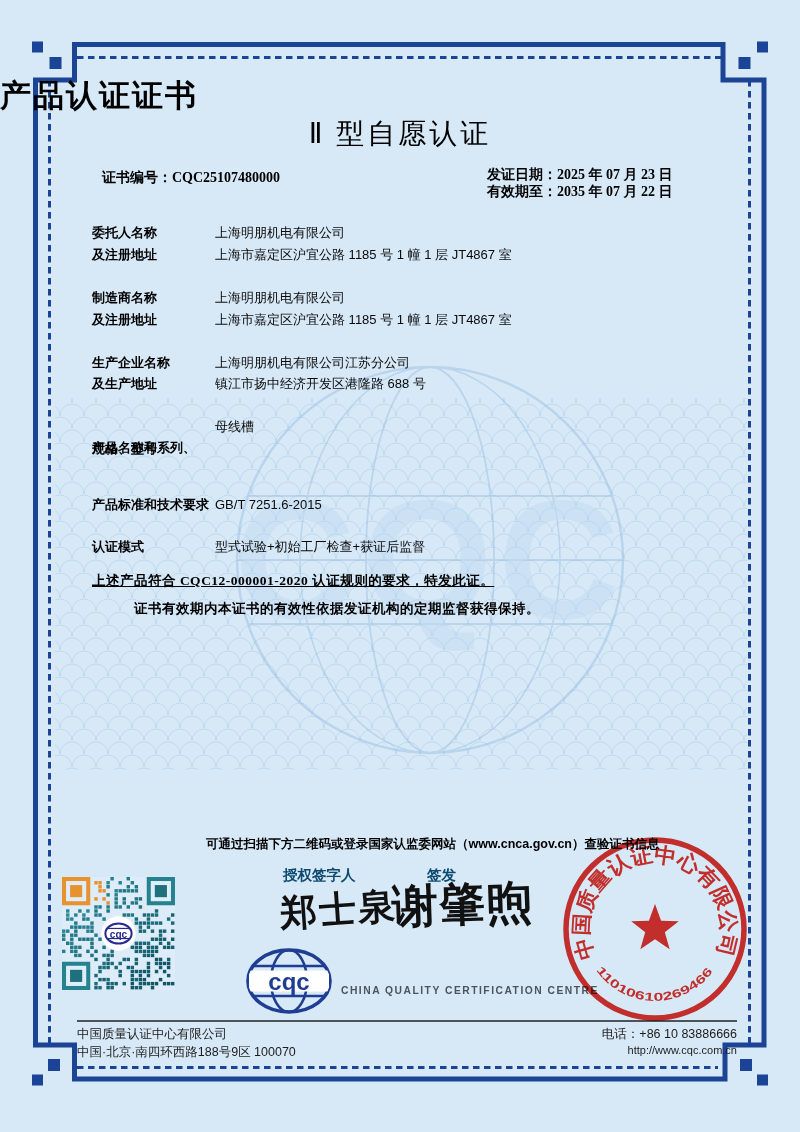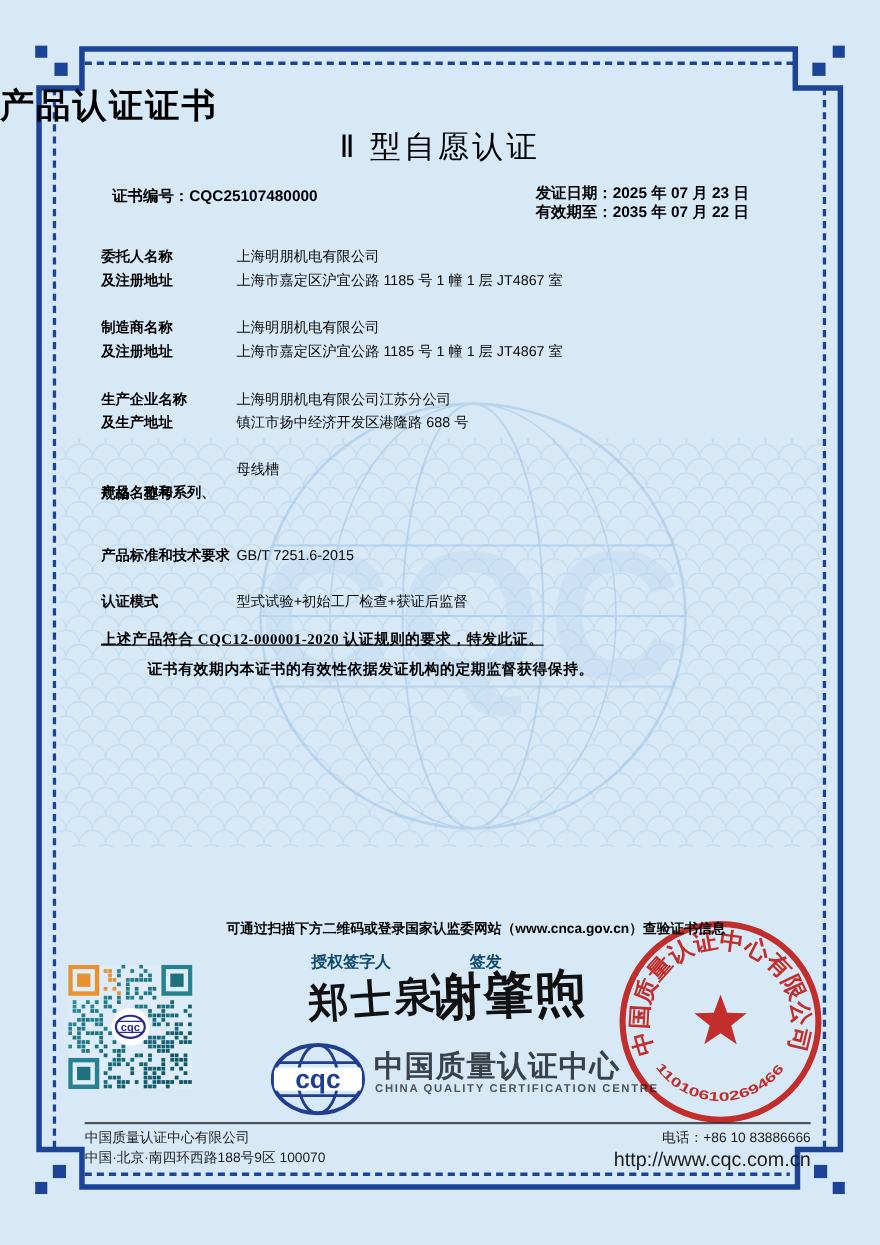--- a/index.html
+++ b/index.html
@@ -4,21 +4,21 @@
 <title>产品认证证书</title>
 <style>
   html,body{margin:0;padding:0;background:#d7e9f7;}
   .page{position:relative;width:800px;height:1132px;background:#d7e9f7;overflow:hidden;
         font-family:"Liberation Sans","DejaVu Sans",sans-serif;color:#0d0d0d;}
   .abs{position:absolute;line-height:1;white-space:nowrap;}
   svg{display:block;}
   
   .title{left:0;right:0;top:80px;text-align:left;font-size:31px;font-weight:800;letter-spacing:2px;color:#000;}
   .subtitle{left:0;right:0;top:120px;text-align:center;font-size:28px;font-weight:500;letter-spacing:3px;color:#000;}
-  .meta{font-family:Liberation Sans, sans-serif;font-weight:700;font-size:14px;color:#000;text-align:right;}
+  .meta{font-family:Liberation Serif, serif;font-weight:700;font-size:14px;color:#000;text-align:right;}
   .flabel{left:92px;font-size:13px;font-weight:700;color:#000;}
   .fvalue{left:215px;font-size:13px;font-weight:400;color:#0a0a0a;}
   .fpara{left:215px;width:556px;font-size:13px;line-height:19.5px;white-space:normal;color:#0a0a0a;}
   .stmt{left:92px;font-family:"Liberation Serif","DejaVu Serif",serif;font-size:13.5px;font-weight:600;letter-spacing:0.5px;color:#000;}
   .verify{left:206px;font-size:12.5px;font-weight:700;color:#000;}
   .siglabel{font-family:"Liberation Serif","DejaVu Serif",serif;font-size:14.5px;font-weight:700;color:#0c4a6e;}
   .signame{font-family:"Liberation Serif","DejaVu Serif",serif;font-weight:700;color:#111;}
   .sig1{left:280px;top:891px;font-size:37px;transform:rotate(-4deg);letter-spacing:2px;}
   .sig2{left:392px;top:882px;font-size:46px;transform:rotate(-2deg);letter-spacing:1px;}
   .logo-cn{left:340px;top:956px;font-size:27px;font-weight:600;letter-spacing:1px;color:#3a4249;}
@@ -383,30 +383,29 @@
       </defs>
     <ellipse cx="43" cy="33" rx="41" ry="31" fill="none" stroke="#1f3e92" stroke-width="3.6"></ellipse>
     <g clip-path="url(#lgclip)">
       <ellipse cx="43" cy="33" rx="18" ry="31" fill="none" stroke="#1f3e92" stroke-width="2.6"></ellipse>
       <line x1="2" y1="18" x2="84" y2="18" stroke="#1f3e92" stroke-width="2.6"></line>
       <line x1="2" y1="48" x2="84" y2="48" stroke="#1f3e92" stroke-width="2.6"></line>
       <rect x="3" y="22.5" width="80" height="21" fill="#ffffff"></rect>
     </g>
     <text x="43" y="41.5" text-anchor="middle" font-size="24" font-weight="800" font-family="Liberation Sans, DejaVu Sans, sans-serif" fill="#1f3e92">cqc</text>
   </svg>
-  <div class="abs logo-cn">中国质量认证中心</div>
   <div class="abs logo-en">CHINA QUALITY CERTIFICATION CENTRE</div>
 
   <div class="abs rule"></div>
   <div class="abs foot" style="left:77px;top:1028px;">中国质量认证中心有限公司</div>
   <div class="abs foot" style="left:77px;top:1046px;">中国·北京·南四环西路188号9区 100070</div>
   <div class="abs foot foot-right" style="top:1028px;">
     <span>电话：</span><span>+86 10 83886666</span>
   </div>
-  <div class="abs foot foot-right" style="top:1045px;font-size:18px;">http://www.cqc.com.cn</div>
+  <div class="abs foot foot-right" style="top:1045px;font-size:11px;">http://www.cqc.com.cn</div>
 
   <svg class="abs" style="left:553px;top:827px;mix-blend-mode:multiply;" width="204" height="204" viewBox="-102 -102 204 204">
     <g opacity="0.92">
       <circle cx="0" cy="0" r="89" fill="none" stroke="#e3211b" stroke-width="5.5"></circle>
       <defs>
         <path id="sealArcTop" d="M -60.2,27.9 A 66.5,66.5 0 1 1 60.2,27.9" fill="none"></path>
         <path id="sealArcBottom" d="M -58.9,41.3 A 72,72 0 0 0 58.9,41.3" fill="none"></path>
       </defs>
       <text font-size="21" font-weight="700" fill="#e3211b" font-family="Liberation Serif, DejaVu Serif, serif">
         <textPath href="#sealArcTop" startOffset="0" textLength="264" lengthAdjust="spacingAndGlyphs">中国质量认证中心有限公司</textPath>

